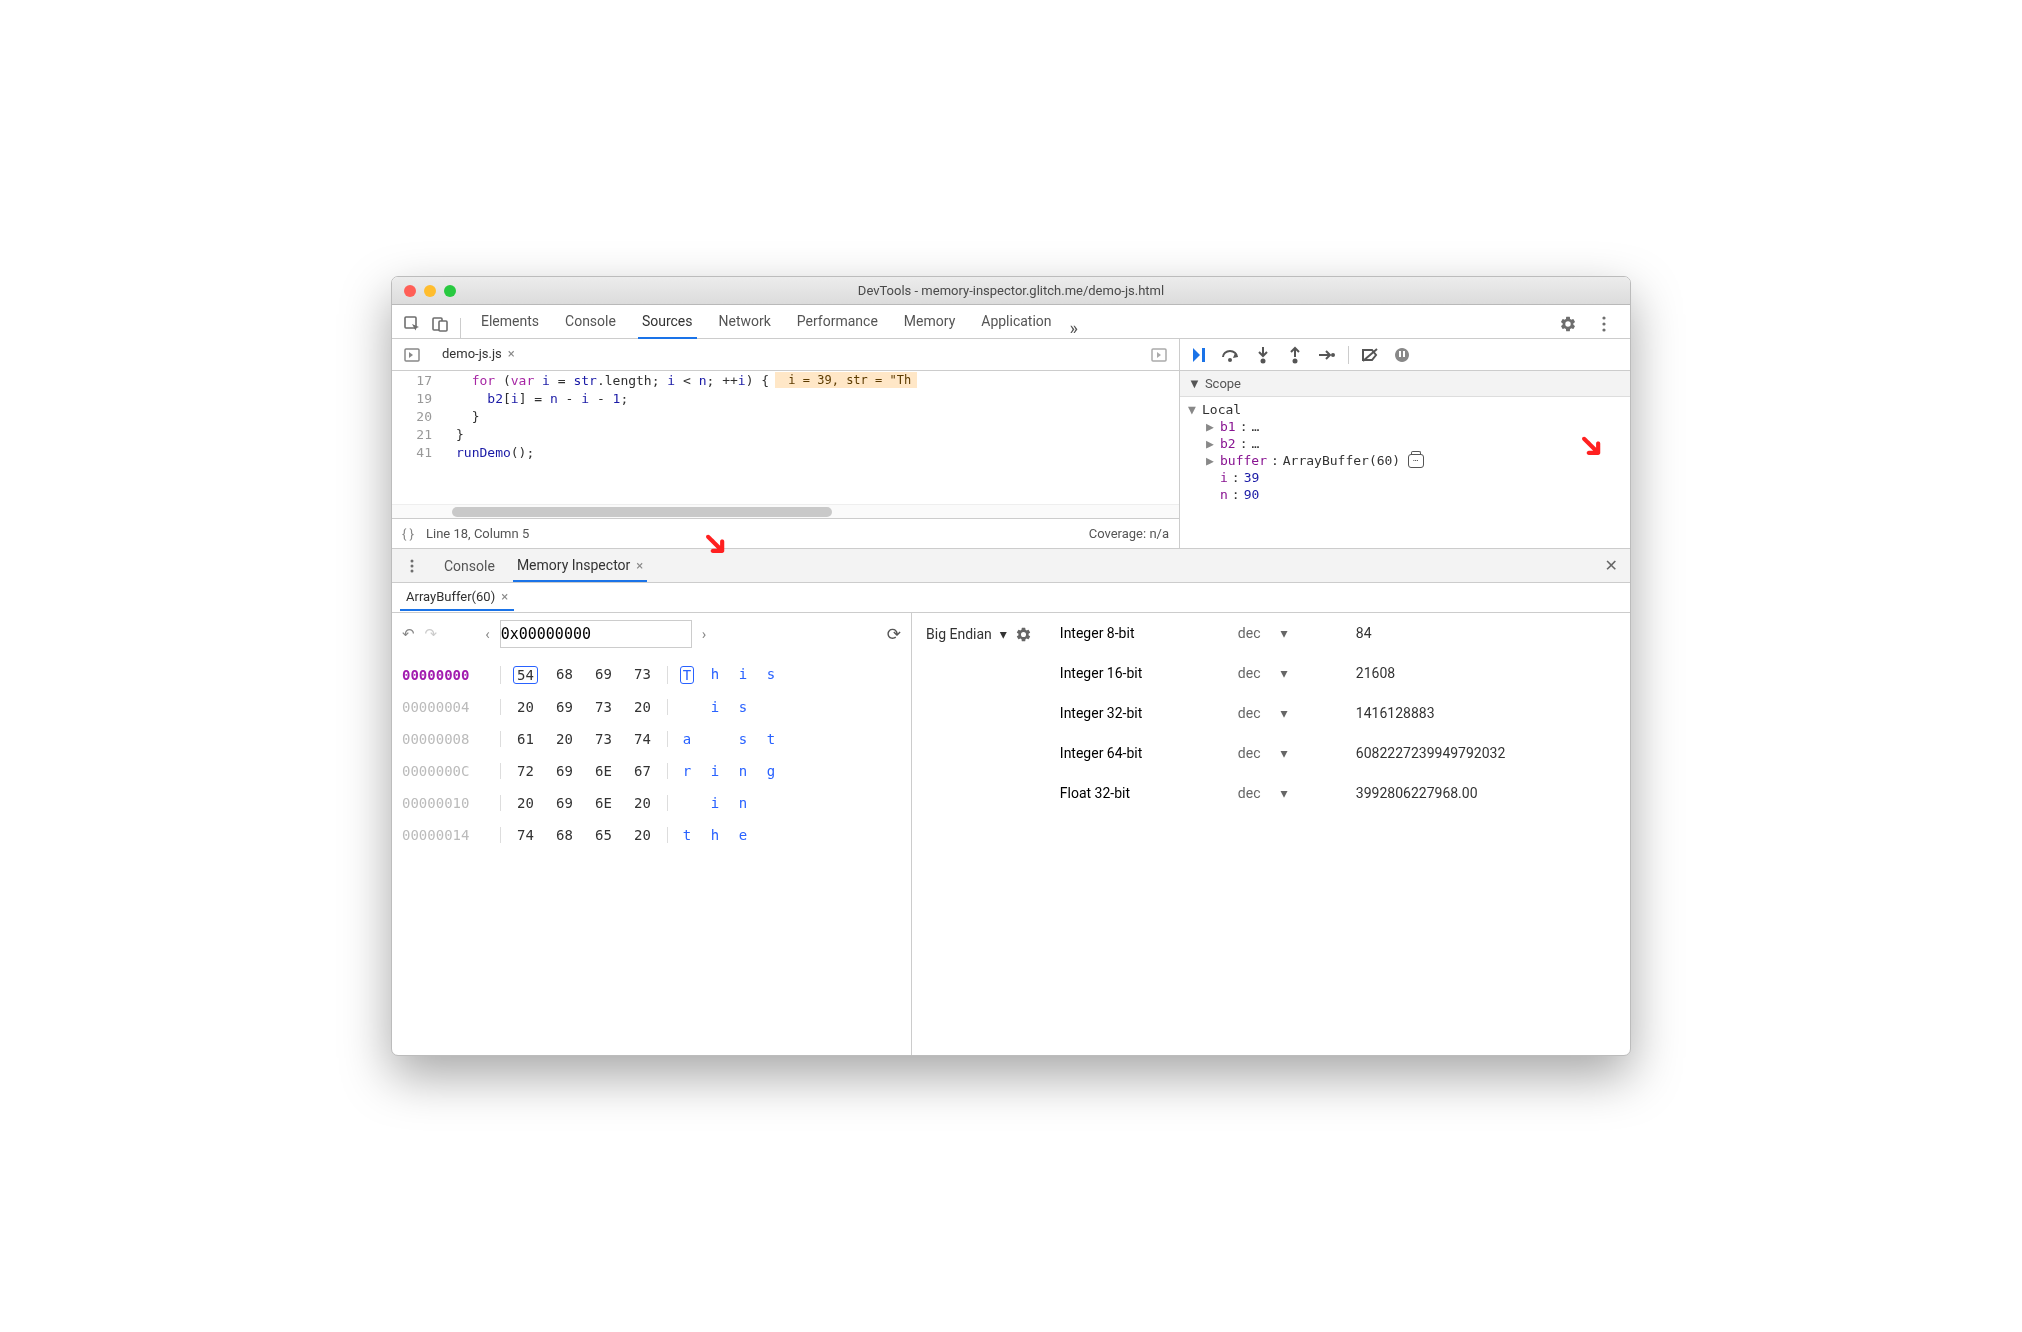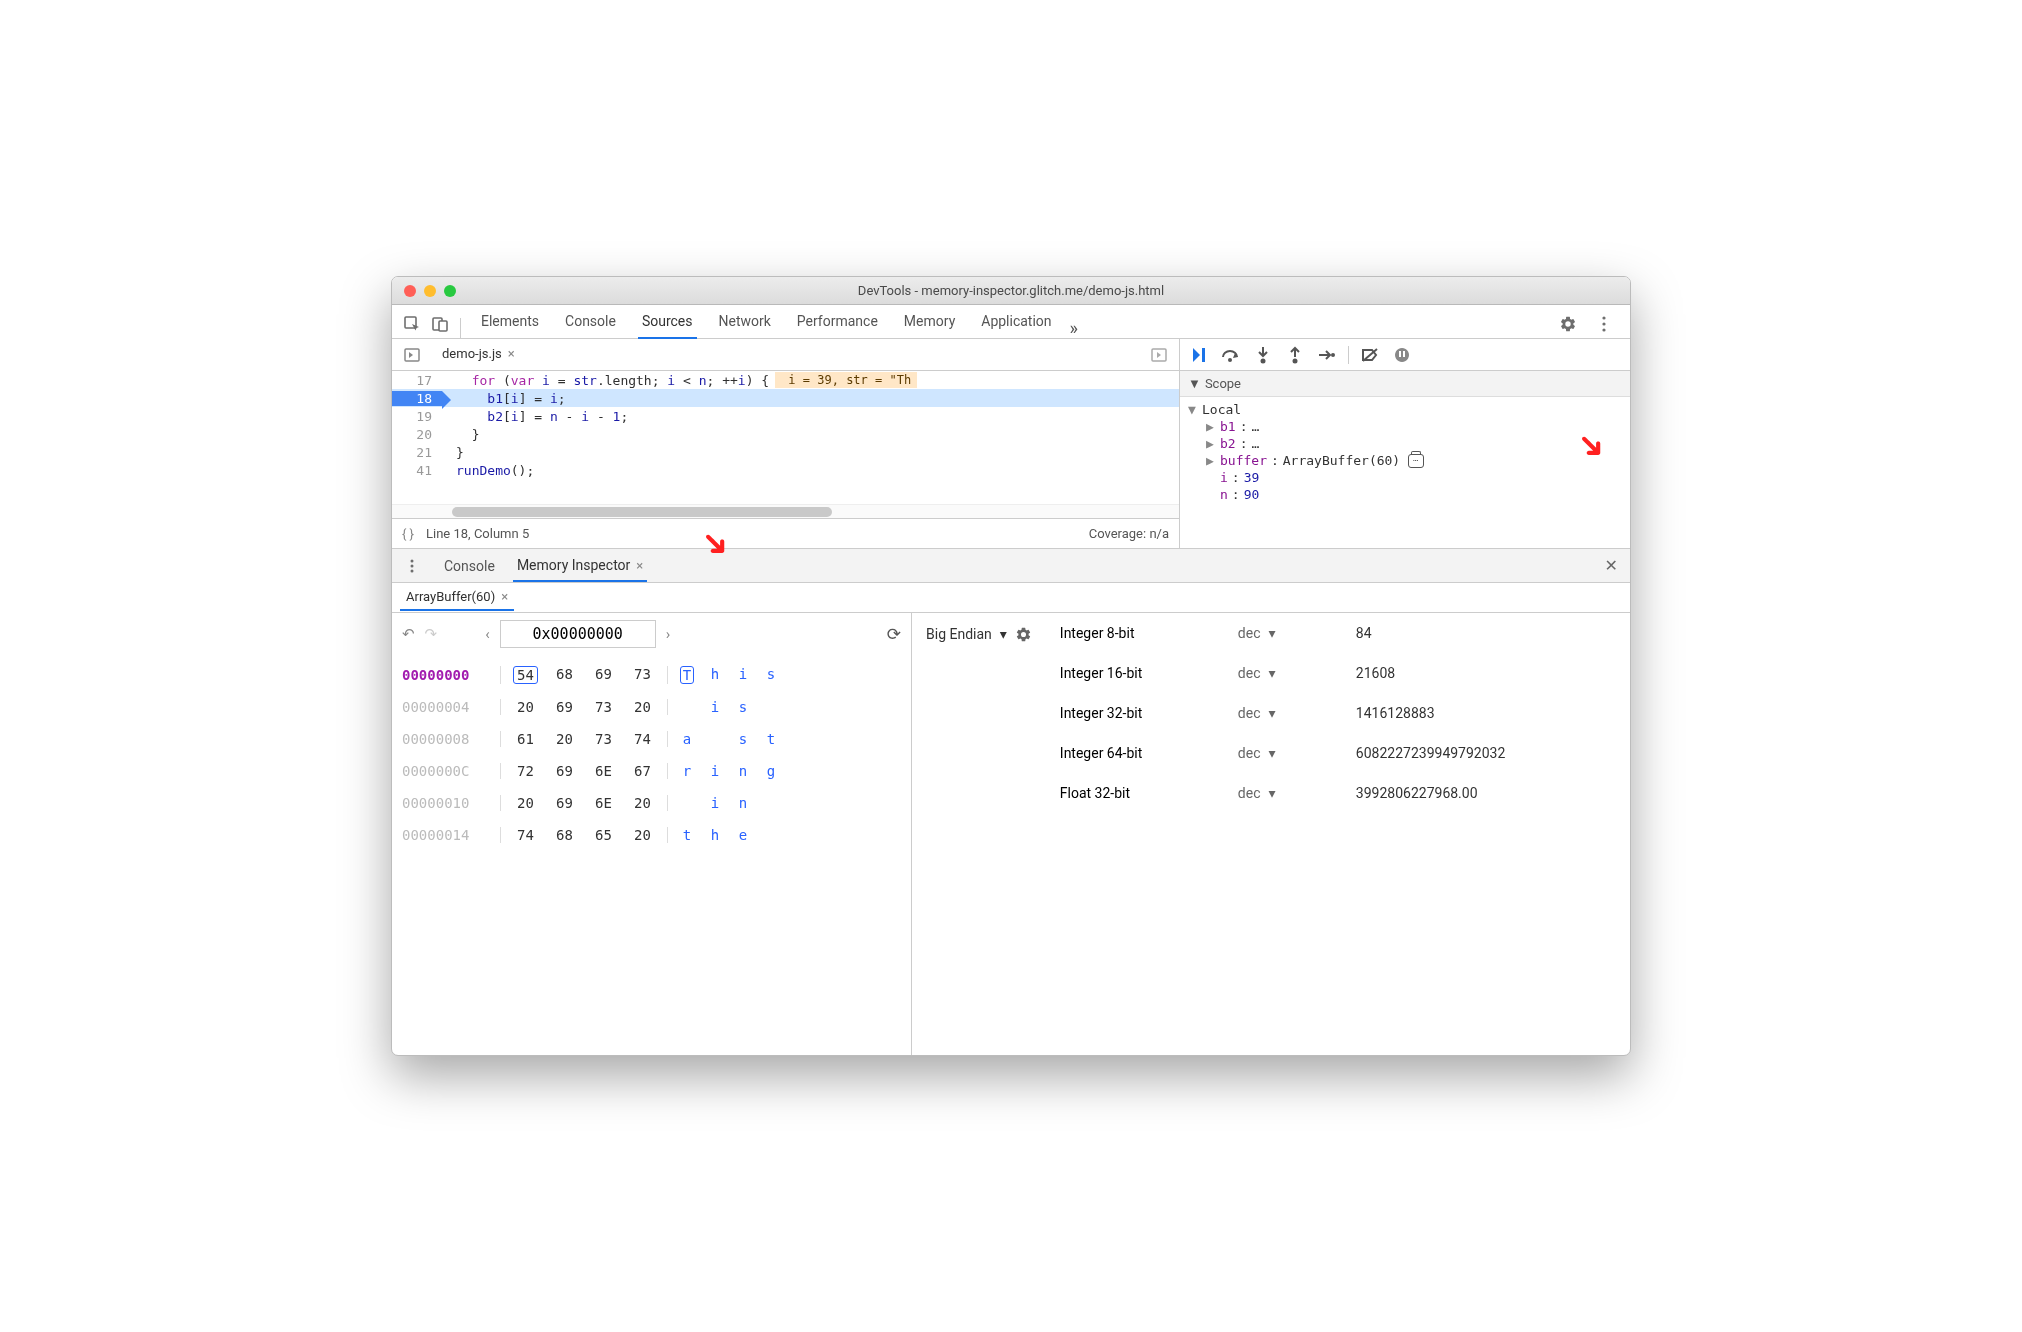--- a/index.html
+++ b/index.html
@@ -55,39 +55,39 @@
 .drawer-tabs{height:34px;border-bottom:1px solid #ccc;display:flex;align-items:center;padding:0 6px;gap:14px;background:#f3f3f3}
 .dtab{padding:7px 4px;font-size:14px;color:#555;cursor:pointer;display:flex;align-items:center;gap:6px}
 .dtab.active{color:#333;border-bottom:2px solid #1a73e8;margin-bottom:-1px}
 .dclose{margin-left:auto;color:#666;padding-right:6px;cursor:pointer;font-size:16px}
 .buffer-tabs{height:30px;border-bottom:1px solid #ccc;display:flex;align-items:center;padding:0 8px}
 .btab{padding:5px 6px;border-bottom:2px solid #1a73e8;font-size:13px;display:flex;align-items:center;gap:6px}
 .inspector{flex:1;display:flex;min-height:0}
 .hex-panel{width:520px;border-right:1px solid #ccc;display:flex;flex-direction:column}
 .hex-nav{height:42px;display:flex;align-items:center;padding:0 10px;gap:10px}
 .nav-btn{color:#888;cursor:pointer;font-size:15px}
-.addr-input{width:156px;height:28px;text-align:center;font-family:Menlo,monospace;font-size:15px;border:1px solid #ccc;background:#fff}
+.addr-input{width:192px;height:28px;text-align:left;font-family:Menlo,monospace;font-size:15px;border:1px solid #ccc;background:#fff}
 .refresh{margin-left:auto;color:#555;cursor:pointer;font-size:17px}
 .hex-body{flex:1;padding:4px 10px;font-family:Menlo,Consolas,monospace;font-size:14px;overflow:auto}
 .hex-row{display:flex;gap:0;height:32px;align-items:center}
 .haddr{width:98px;color:#bbb}.haddr.first{font-weight:600;color:#a21caf}
 .hbytes{display:flex;gap:14px;padding:0 12px;border-left:1px solid #ddd;border-right:1px solid #ddd}
 .hbyte{width:25px;text-align:center;color:#333}
 .hbyte.sel{border:1.5px solid #2962ff;border-radius:3px;color:#333}
 .hascii{display:flex;gap:14px;padding-left:12px}
 .hch{width:14px;text-align:center;color:#2962ff}
 .hch.sel{border:1.5px solid #2962ff;border-radius:3px}
 .val-panel{flex:1;display:flex;flex-direction:row}
 .val-hdr{height:42px;display:flex;align-items:center;padding:0 14px;gap:8px}
 .endian{font-size:14px;display:flex;align-items:center;gap:8px;cursor:pointer;color:#333}
 .gear2{margin-left:auto;color:#666;cursor:pointer}
 .val-rows{flex:1;overflow:auto}
 .val-row{display:flex;align-items:center;padding:12px 14px;gap:18px;font-size:14px}
 .vtype{width:160px;color:#000000}
-.vbase{width:100px;color:#666;display:flex;align-items:center;gap:8px;cursor:pointer}
+.vbase{width:100px;color:#666;display:flex;align-items:center;gap:20px;cursor:pointer}
 .vval{color:#333}
 svg{display:block}
 </style>
 </head>
 <body>
 
 <div class="window">
 
   <div class="titlebar">
     <div class="lights">
@@ -155,21 +155,20 @@
           <div class="spacer"></div>
           <div class="tb-icon run-snippet">
             <svg width="16" height="16" viewBox="0 0 16 16" fill="none" stroke="#aaa" stroke-width="1.5">
                 <rect x="1" y="2" width="14" height="12" rx="1"></rect>
                 <path d="M6 5 l4 3 -4 3 z" fill="#aaa" stroke="none"></path>
               </svg>
           </div>
         </div>
         <div class="code" id="code-area">
             <div class="line"><div class="ln">17</div><div class="code-txt">  <span class="kw">for</span> (<span class="kw">var</span> <span class="var">i</span> = <span class="var">str</span>.length; <span class="var">i</span> &lt; <span class="var">n</span>; ++<span class="var">i</span>) {</div><span class="hint"> i = 39, str = "Th</span></div>
-            <div class="line cur"><div class="ln bp">18</div><div class="code-txt">    <span class="var">b1</span>[<span class="var">i</span>] = <span class="var">i</span>;</div></div>
             <div class="line"><div class="ln">19</div><div class="code-txt">    <span class="var">b2</span>[<span class="var">i</span>] = <span class="var">n</span> - <span class="var">i</span> - <span class="num">1</span>;</div></div>
             <div class="line"><div class="ln">20</div><div class="code-txt">  }</div></div>
             <div class="line"><div class="ln">21</div><div class="code-txt">}</div></div>
             <div class="line"><div class="ln">41</div><div class="code-txt"><span class="var">runDemo</span>();</div></div>
           </div>
         <div class="hscroll">
             <div class="hthumb"></div>
           </div>
         <div class="statusbar">
           <span style="color:#888">{ }</span>

